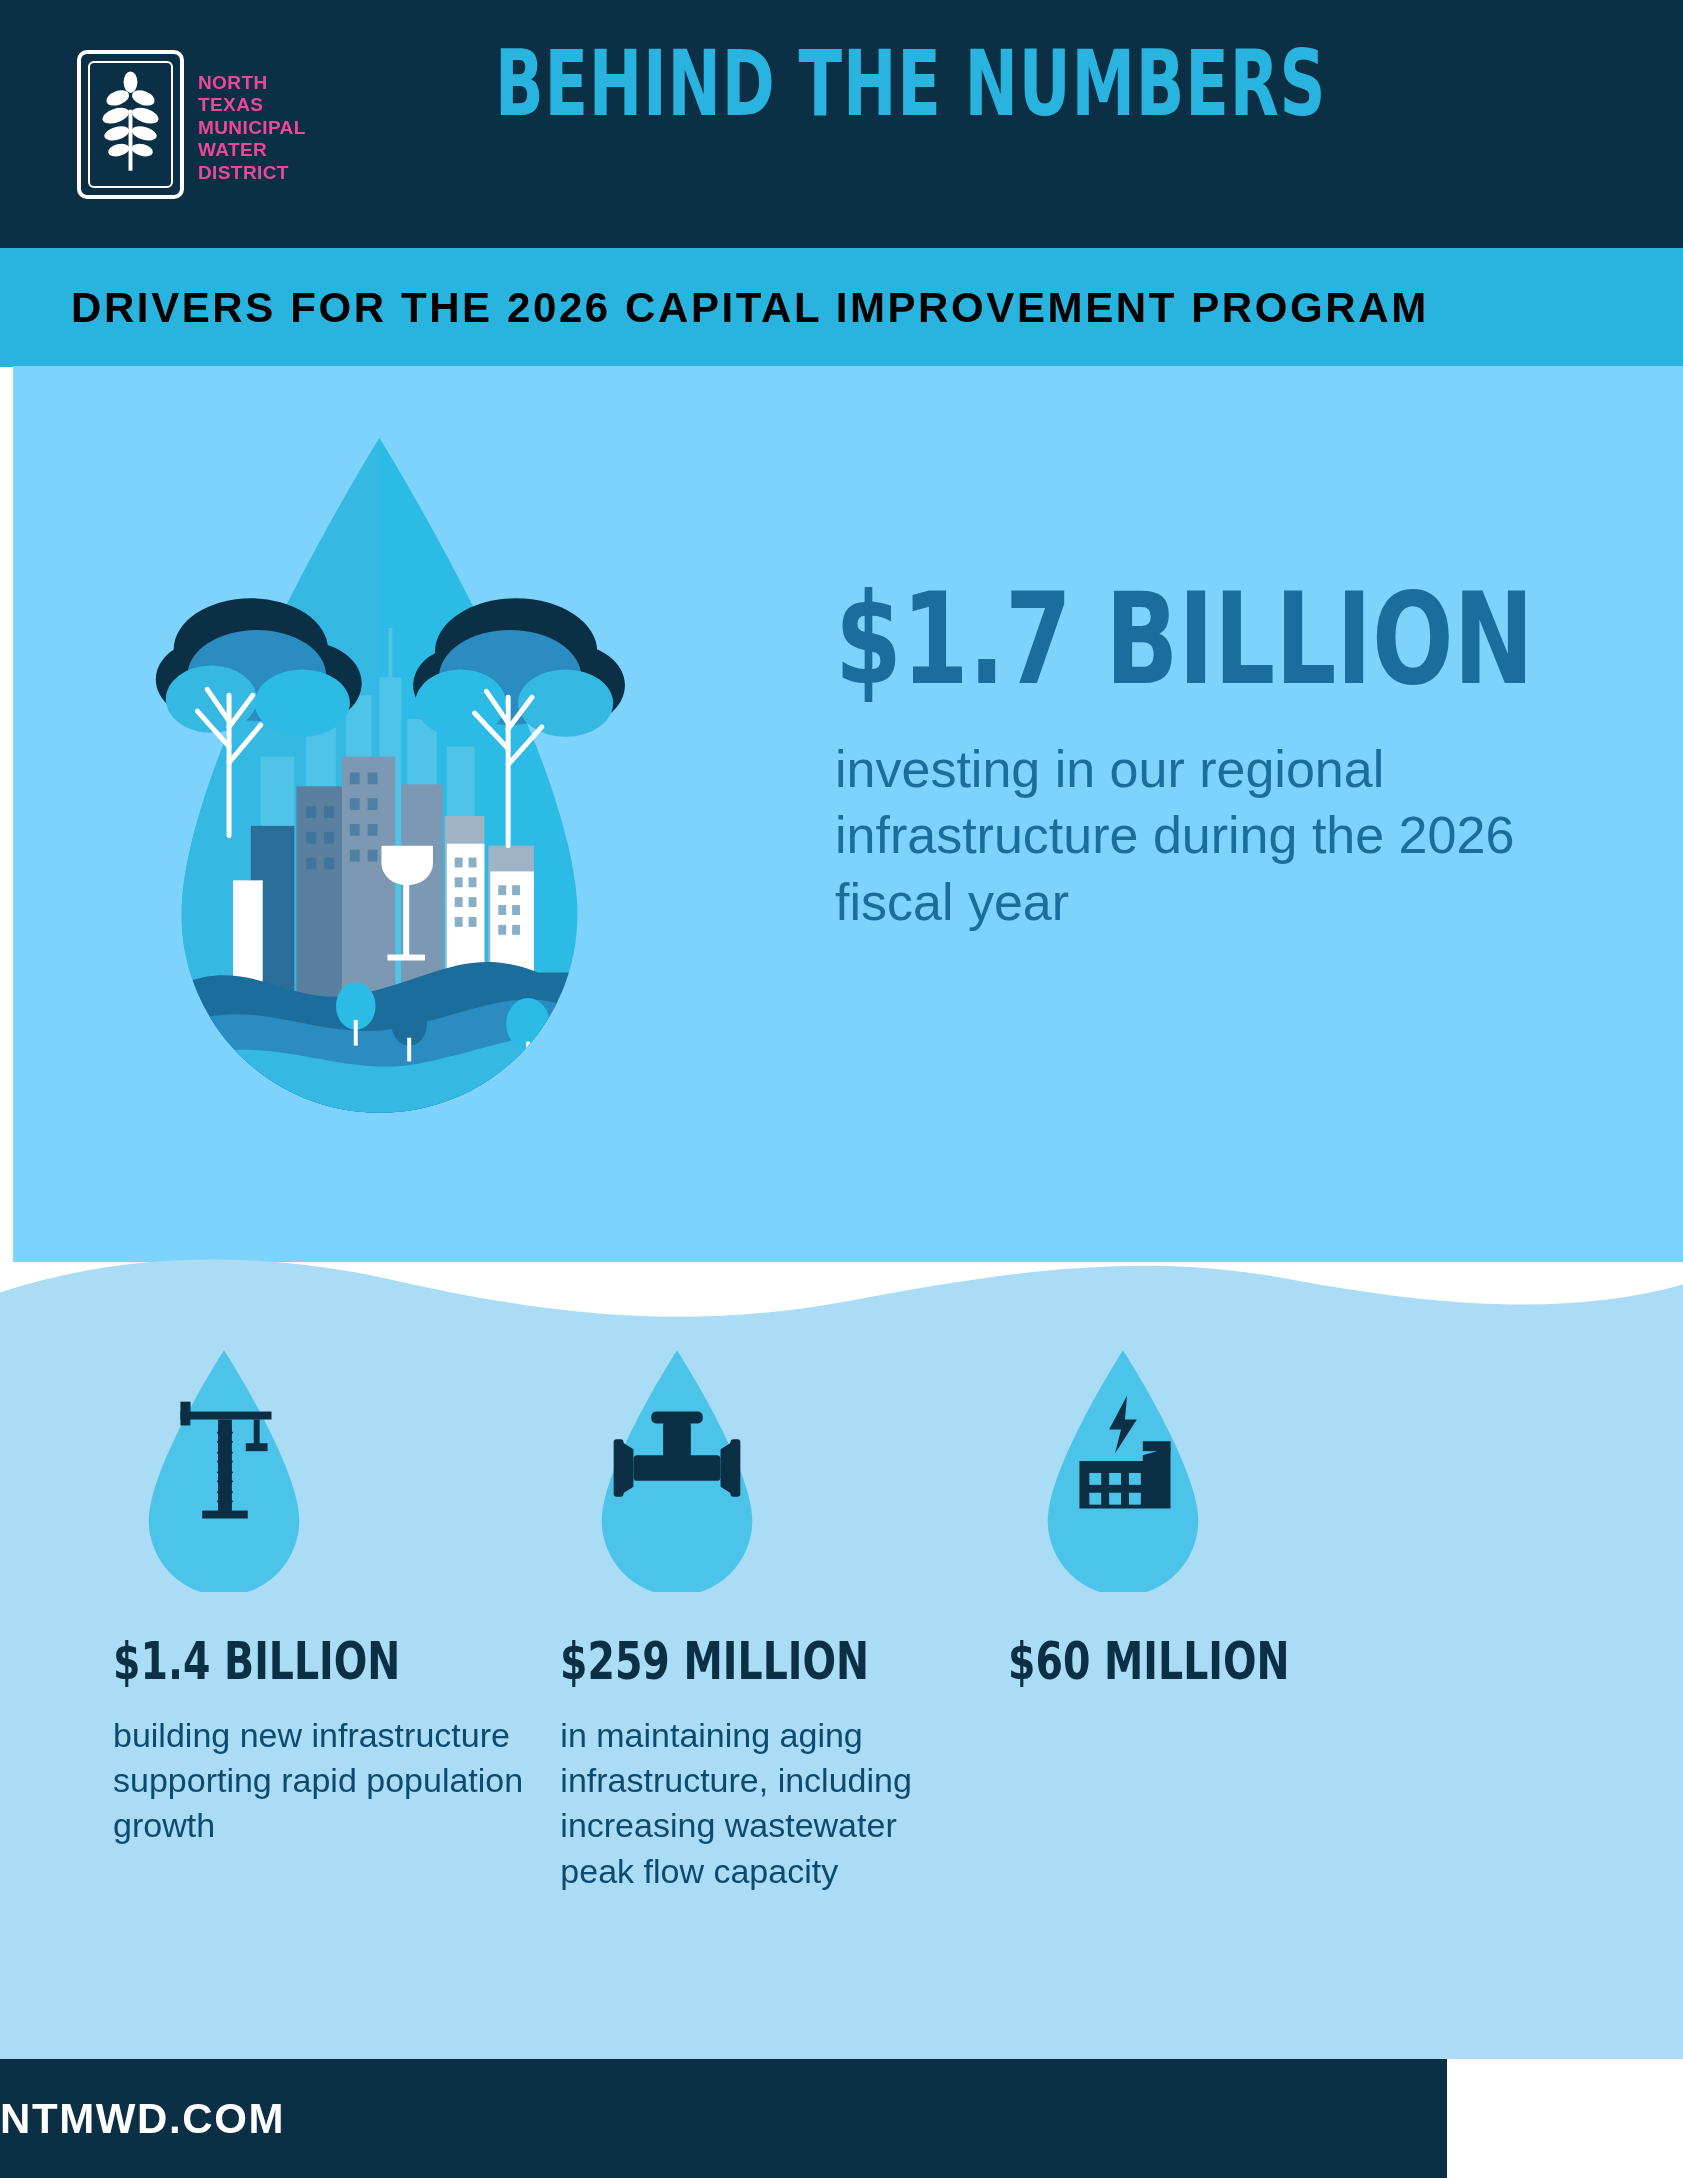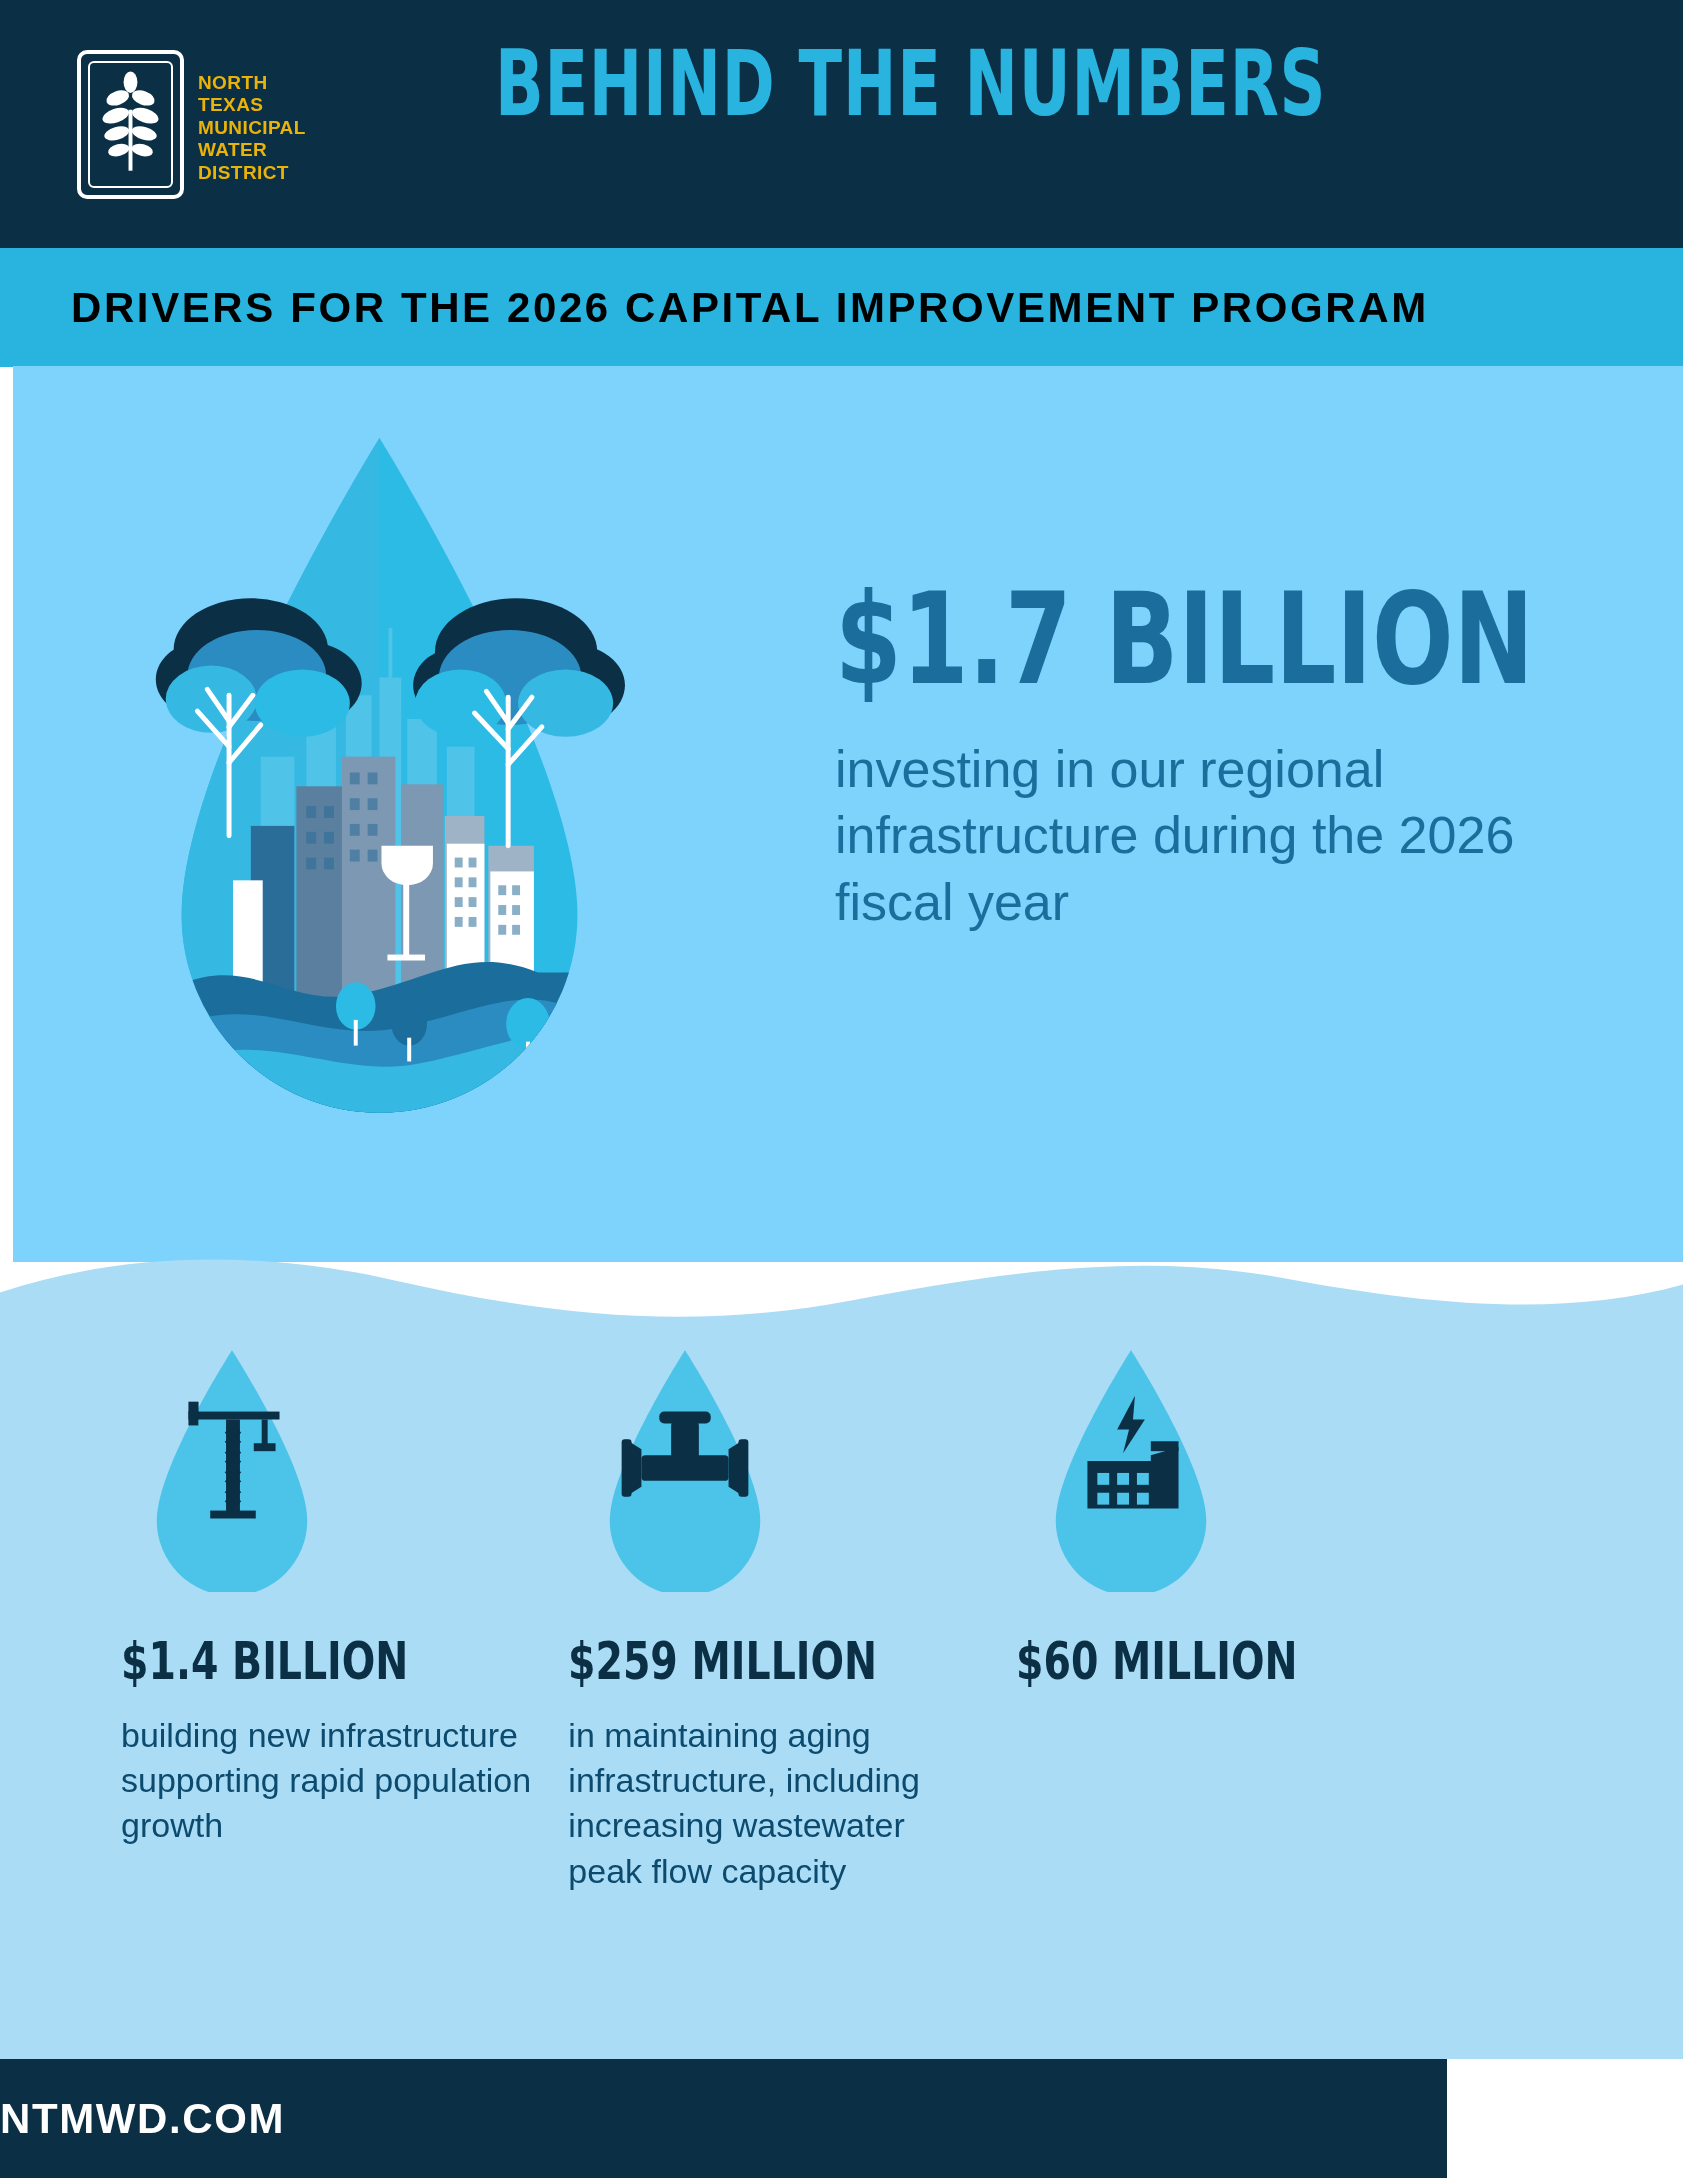--- a/index.html
+++ b/index.html
@@ -44,21 +44,21 @@
     justify-content: center;
   }
   .logo-mark .inner {
     position: absolute;
     top: 7px; left: 7px; right: 7px; bottom: 7px;
     border: 2px solid #ffffff;
     border-radius: 6px;
   }
   .logo-mark svg { position: relative; z-index: 2; }
   .logo-text {
-    color: #eab308;
+    color: #ec4899;
     font-weight: bold;
     font-size: 19px;
     line-height: 1.18;
     letter-spacing: 0.4px;
     text-transform: uppercase;
     margin-top: 8px;
   }
   .header-title {
     position: absolute;
     left: 495px;
@@ -143,21 +143,21 @@
     height: 814px;
   }
   .lower-bg {
     position: absolute;
     top: 0; left: 0;
     width: 1683px;
     height: 814px;
   }
   .cards {
     position: absolute;
-    top: 99px; left: 16px;
+    top: 99px; left: 8px;
     width: 1447px;
     display: flex;
     padding-left: 105px;
   }
   .card { width: 525px; position: relative; }
   .card-icon-drop {
     width: 198px;
     height: 248px;
     margin-left: 12px;
     position: relative;

